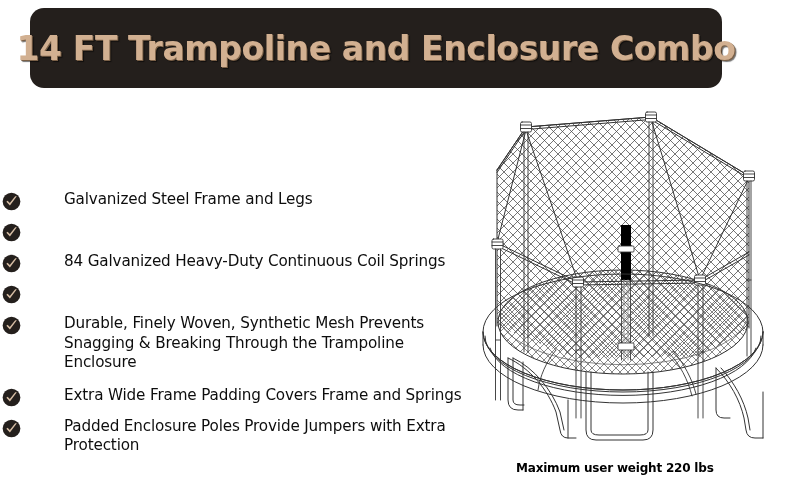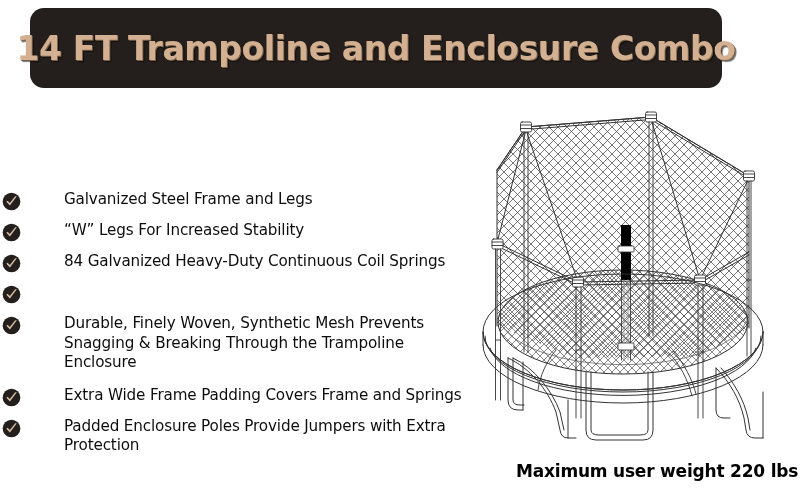--- a/index.html
+++ b/index.html
@@ -72,21 +72,21 @@
   }
   .feature-item.two-line { margin-bottom: 13px; }
 
   
   #max-weight {
     position: absolute;
     left: 516px;
     top: 461px;
     font-family: "DejaVu Sans", sans-serif;
     font-weight: bold;
-    font-size: 17px;
+    font-size: 12px;
     color: #000000;
     letter-spacing: -0.2px;
     white-space: nowrap;
   }
 
   
   #product-illustration {
     position: absolute;
     left: 468px;
     top: 100px;
@@ -116,21 +116,20 @@
       <span class="feature-text">Galvanized Steel Frame and Legs</span>
     </div>
 
     <div class="feature-item">
       <span class="check-icon">
         <svg viewBox="0 0 20 20" width="19" height="19">
           <circle cx="10" cy="10" r="9.3" fill="#241f1c"></circle>
           <path d="M4.6 10.2 L8.3 14.2 L15.6 4.6 L13.9 4.4 L8.2 11.5 L5.9 9.1 Z" fill="#d6bda4"></path>
         </svg>
       </span>
-      <span class="feature-text">“W” Legs For Increased Stability</span>
     </div>
 
     <div class="feature-item">
       <span class="check-icon">
         <svg viewBox="0 0 20 20" width="19" height="19">
           <circle cx="10" cy="10" r="9.3" fill="#241f1c"></circle>
           <path d="M4.6 10.2 L8.3 14.2 L15.6 4.6 L13.9 4.4 L8.2 11.5 L5.9 9.1 Z" fill="#d6bda4"></path>
         </svg>
       </span>
       <span class="feature-text">84 Galvanized Heavy-Duty Continuous Coil Springs</span>

